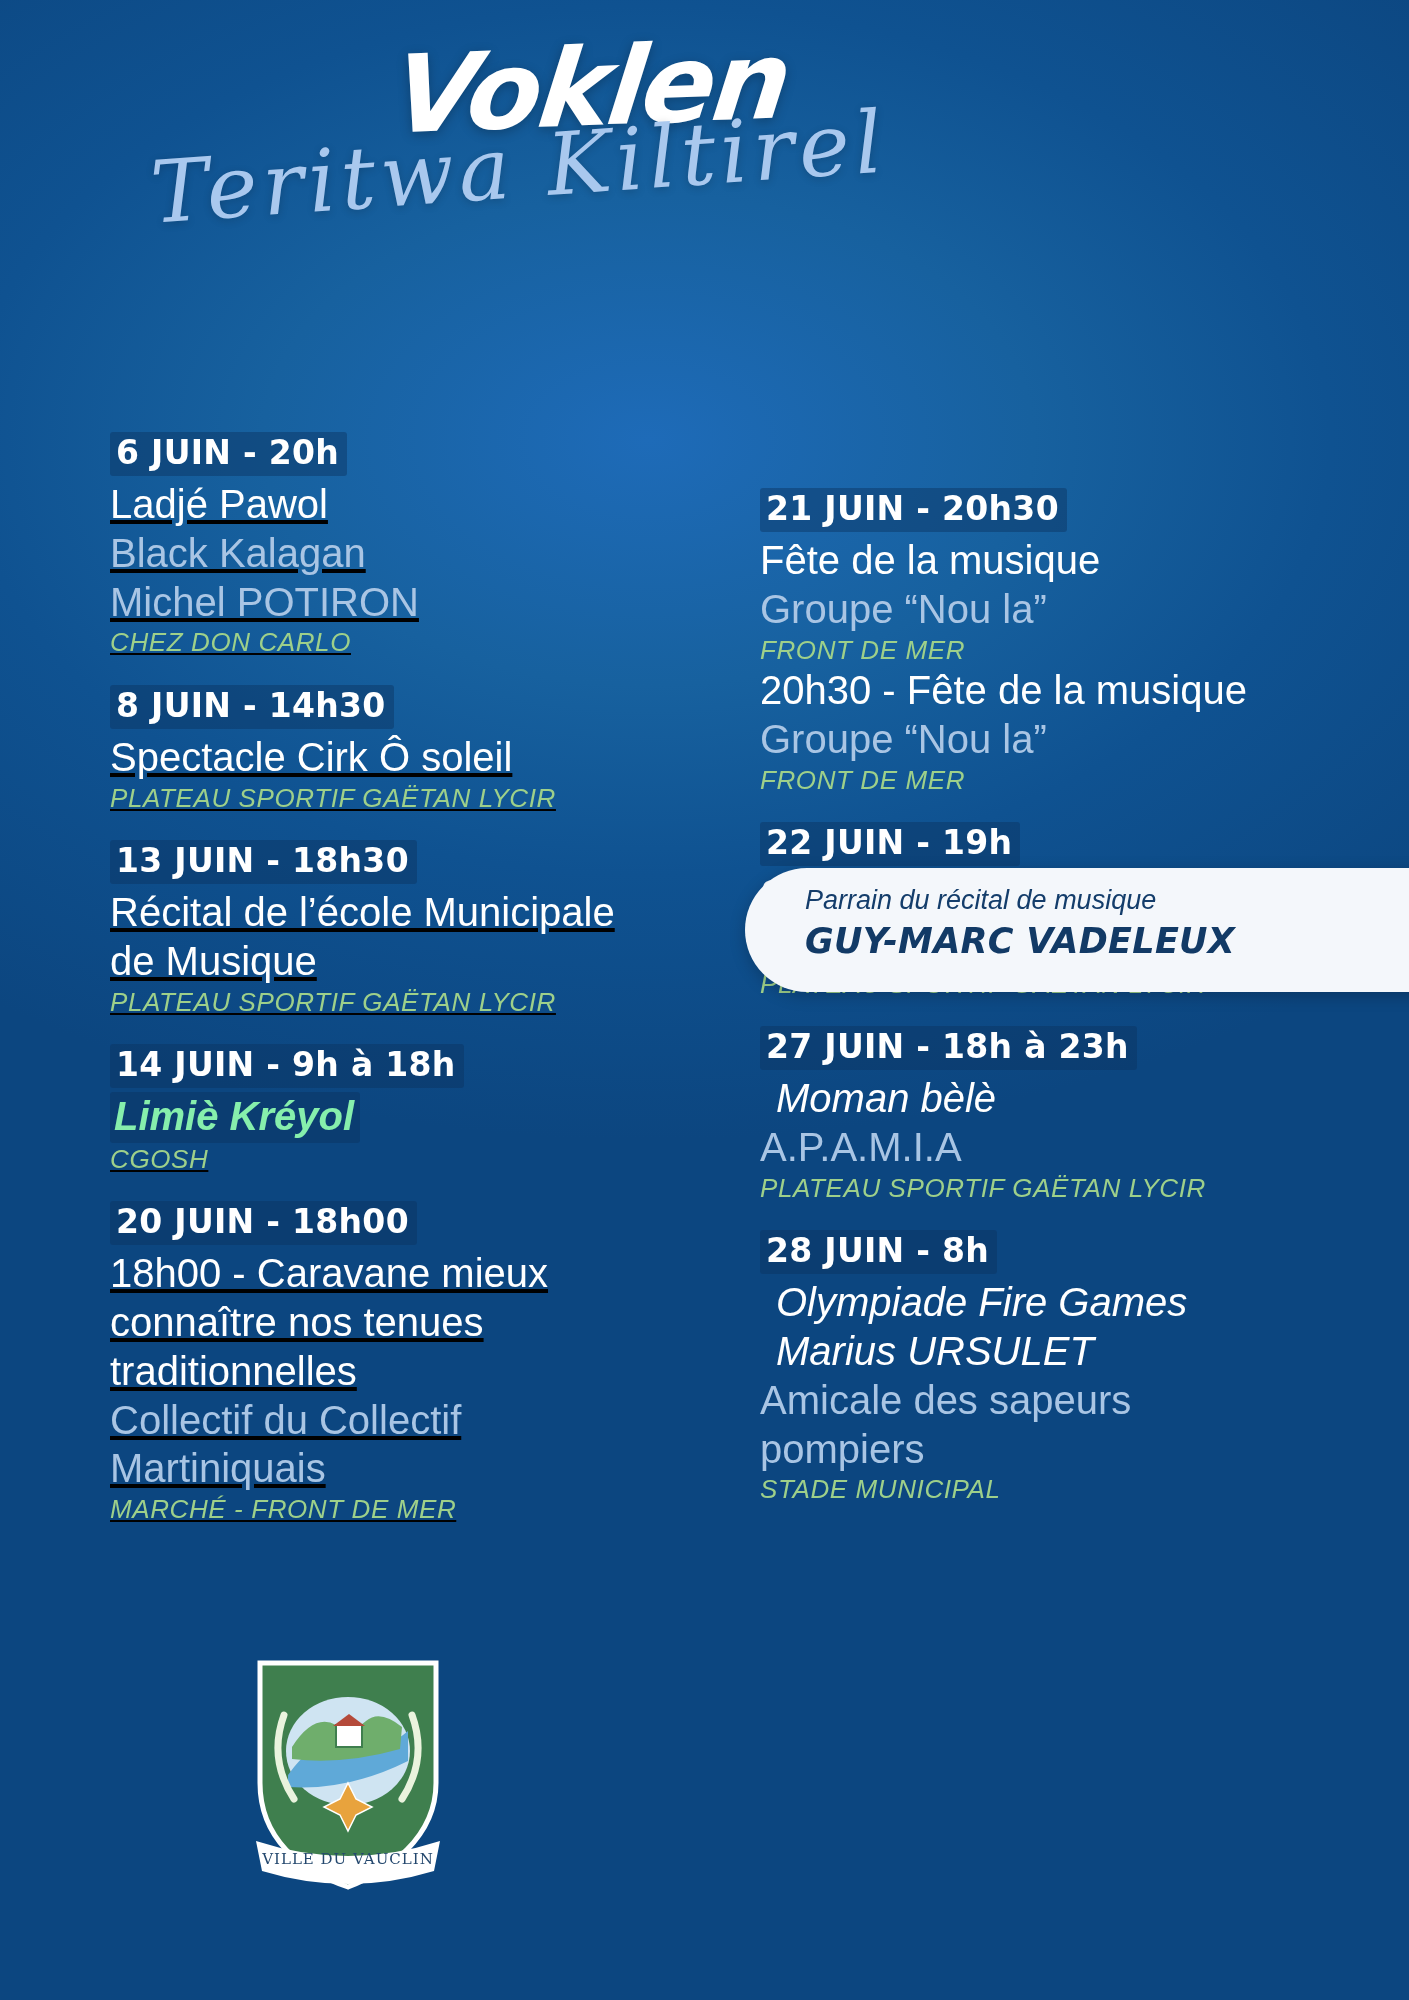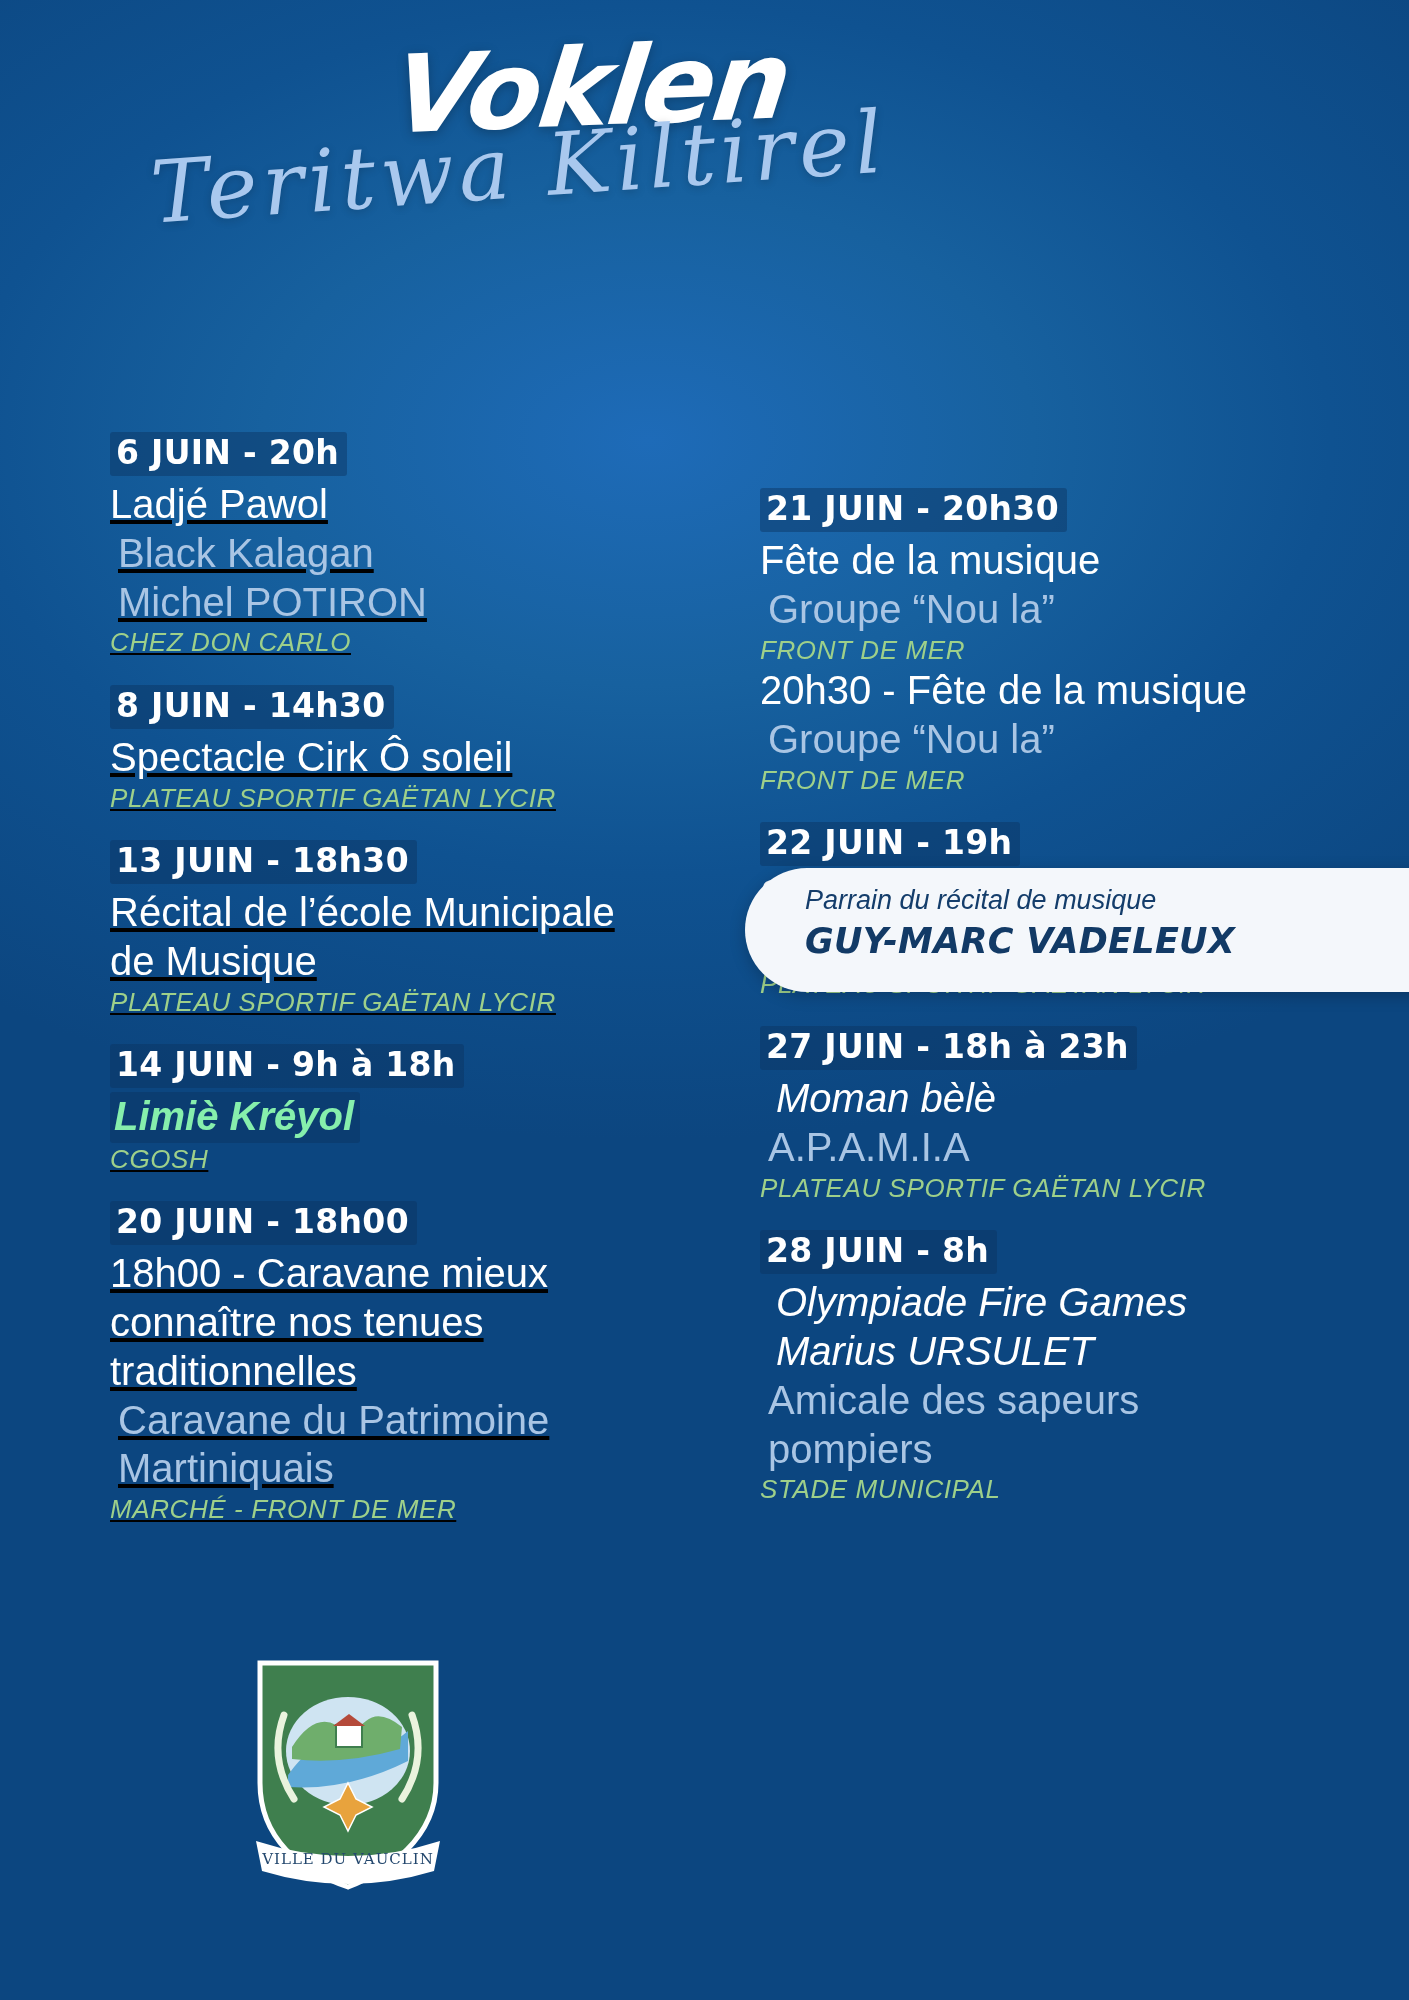--- a/index.html
+++ b/index.html
@@ -76,21 +76,21 @@
     margin-bottom: 4px;
     line-height: 1.15;
     font-family: "DejaVu Sans", sans-serif;
   }
   .ev-line {
     font-size: 40px;
     line-height: 1.22;
     color: #ffffff;
     font-weight: 400;
   }
-  .ev-line.muted   { color: #a9c5e4; margin-left: 8px; }
+  .ev-line.muted   { color: #a9c5e4; }
   .ev-line.italic  { font-style: italic; margin-left: 16px; }
   .ev-line.venue {
     color: #9ed08a;
     font-style: italic;
     font-size: 26px;
     letter-spacing: 0.6px;
     text-transform: uppercase;
     line-height: 1.25;
   }
   .ev-line.highlight {
@@ -150,21 +150,21 @@
 <div class="header">
   <div class="logo-main">Voklen</div>
   <div class="logo-script">Teritwa Kiltirel</div>
 </div>
 
 <div class="col col-left">
     <div class="event"><div class="ev-date">6 JUIN - 20h</div><div class="ev-line">Ladjé Pawol</div><div class="ev-line muted">Black Kalagan</div><div class="ev-line muted">Michel POTIRON</div><div class="ev-line venue">CHEZ DON CARLO</div></div>
     <div class="event"><div class="ev-date">8 JUIN - 14h30</div><div class="ev-line">Spectacle Cirk Ô soleil</div><div class="ev-line venue">PLATEAU SPORTIF GAËTAN LYCIR</div></div>
     <div class="event"><div class="ev-date">13 JUIN - 18h30</div><div class="ev-line">Récital de l’école Municipale</div><div class="ev-line">de Musique</div><div class="ev-line venue">PLATEAU SPORTIF GAËTAN LYCIR</div></div>
     <div class="event"><div class="ev-date">14 JUIN - 9h à 18h</div><div class="ev-line highlight">Limiè Kréyol</div><div class="ev-line venue">CGOSH</div></div>
-    <div class="event"><div class="ev-date">20 JUIN - 18h00</div><div class="ev-line">18h00 - Caravane mieux</div><div class="ev-line">connaître nos tenues</div><div class="ev-line">traditionnelles</div><div class="ev-line muted">Caravane du Patrimoine</div><div class="ev-line muted">Martiniquais</div><div class="ev-line venue">MARCHÉ - FRONT DE MER</div></div>
+    <div class="event"><div class="ev-date">20 JUIN - 18h00</div><div class="ev-line">18h00 - Caravane mieux</div><div class="ev-line">connaître nos tenues</div><div class="ev-line">traditionnelles</div><div class="ev-line muted">Collectif du Collectif</div><div class="ev-line muted">Martiniquais</div><div class="ev-line venue">MARCHÉ - FRONT DE MER</div></div>
   </div>
 
 <div class="col col-right">
     <div class="event"><div class="ev-date">21 JUIN - 20h30</div><div class="ev-line">Fête de la musique</div><div class="ev-line muted">Groupe “Nou la”</div><div class="ev-line venue">FRONT DE MER</div><div class="ev-line">20h30 - Fête de la musique</div><div class="ev-line muted">Groupe “Nou la”</div><div class="ev-line venue">FRONT DE MER</div></div>
     <div class="event"><div class="ev-date">22 JUIN - 19h</div><div class="ev-line">Spectacle école de Danse</div><div class="ev-line">Municipale avec Daset</div><div class="ev-line venue">PLATEAU SPORTIF GAËTAN LYCIR</div></div>
     <div class="event"><div class="ev-date">27 JUIN - 18h à 23h</div><div class="ev-line italic">Moman bèlè</div><div class="ev-line muted">A.P.A.M.I.A</div><div class="ev-line venue">PLATEAU SPORTIF GAËTAN LYCIR</div></div>
     <div class="event"><div class="ev-date">28 JUIN - 8h</div><div class="ev-line italic">Olympiade Fire Games</div><div class="ev-line italic">Marius URSULET</div><div class="ev-line muted">Amicale des sapeurs</div><div class="ev-line muted">pompiers</div><div class="ev-line venue">STADE MUNICIPAL</div></div>
   </div>
 
 <div class="sponsor">

